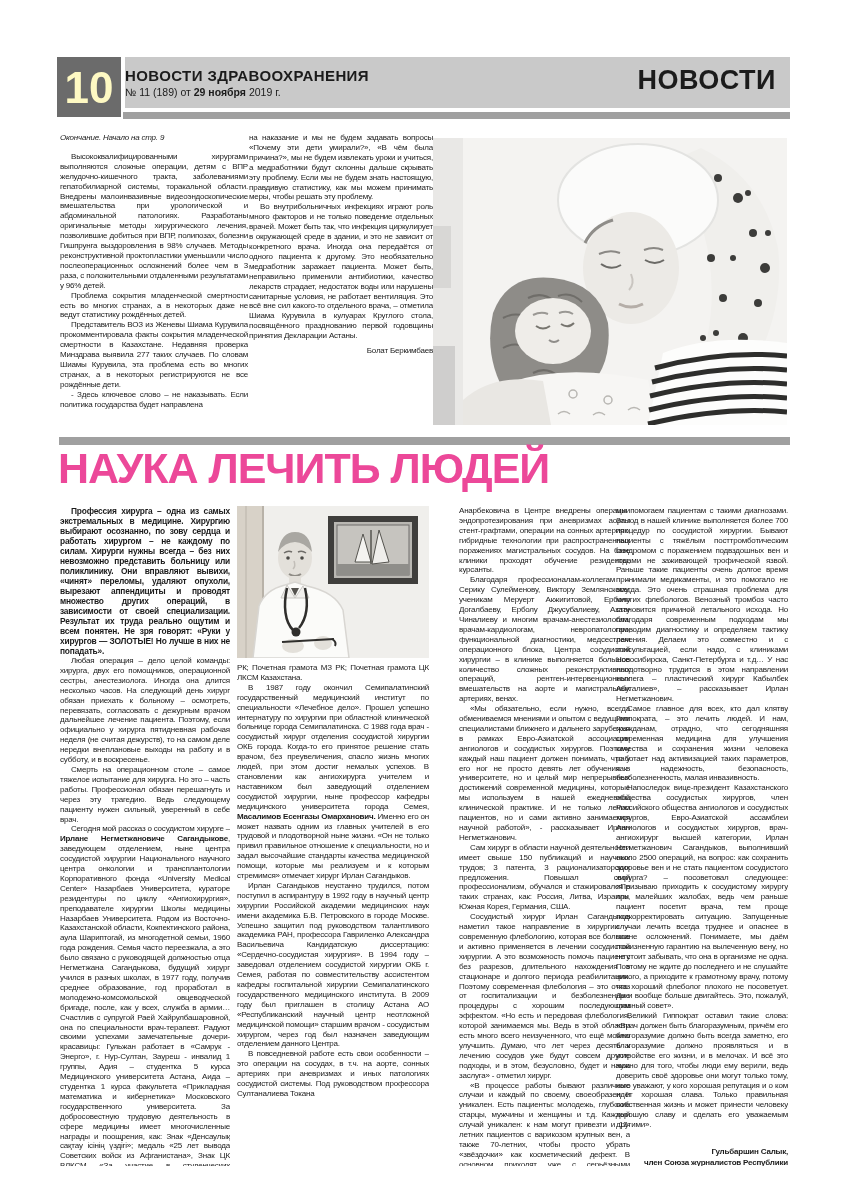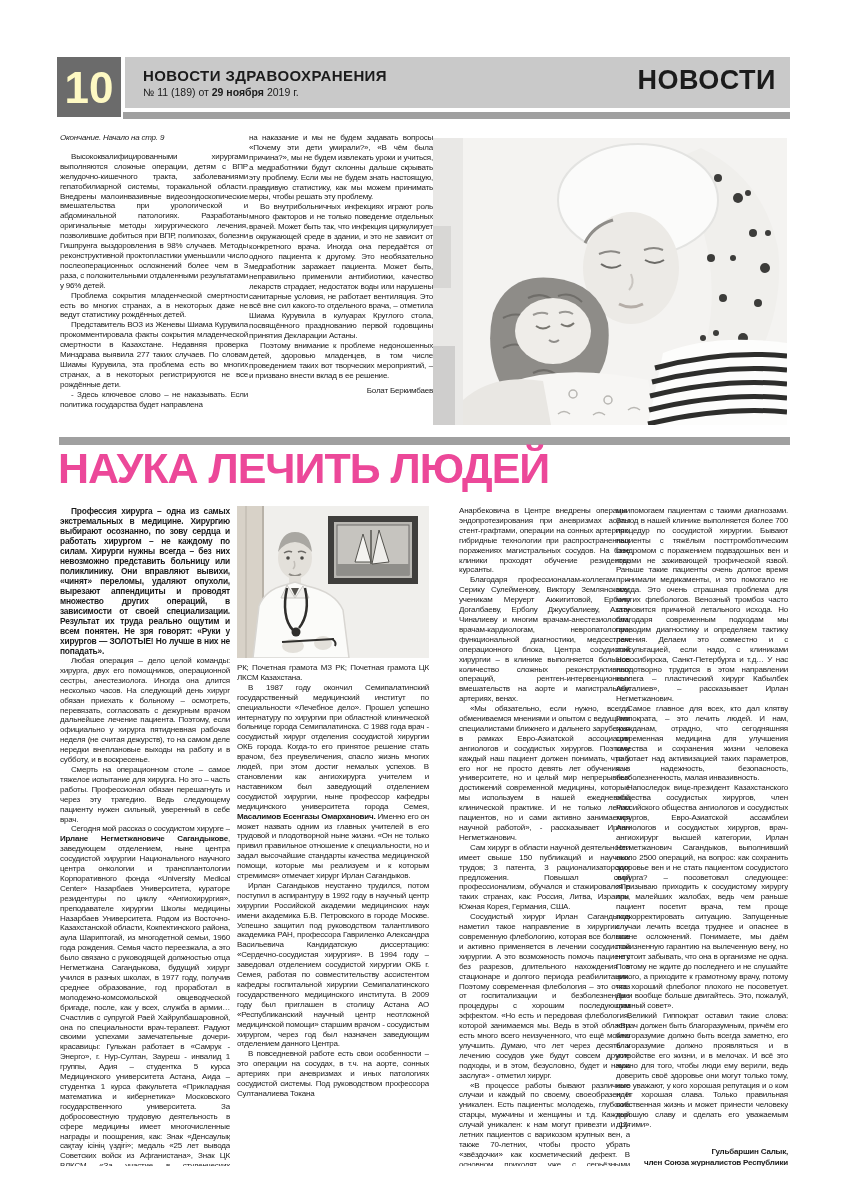--- a/index.html
+++ b/index.html
@@ -2,21 +2,21 @@
 <html><head>
 <meta charset="utf-8">
 <style>
   html,body{margin:0;padding:0;background:#888;}
   .page{position:relative;width:842px;height:1191px;background:#ffffff;margin:0 auto;
         font-family:"Liberation Sans",sans-serif;color:#1b1b1b;overflow:hidden;}
   
   .pagenum-box{position:absolute;left:57px;top:57px;width:64px;height:60px;background:#6b6b6b;
         color:#fef9c3;font-size:44px;font-weight:bold;text-align:center;line-height:62px;}
   .banner{position:absolute;left:125px;top:57px;width:665px;height:51px;background:#c9c9c9;
-        display:flex;flex-direction:column;justify-content:center;padding-left:18px;box-sizing:border-box;}
+        display:flex;flex-direction:column;justify-content:center;box-sizing:border-box;}
   .paper-title{font-size:15px;font-weight:bold;letter-spacing:0.4px;}
   .issue-line{font-size:10.5px;margin-top:2px;}
   .issue-line b{font-weight:bold;}
   .section-label{position:absolute;right:14px;top:8px;font-size:27px;font-weight:bold;letter-spacing:0.5px;}
   .hrule{position:absolute;background:#a0a0a0;}
   
   .col{position:absolute;font-size:8px;line-height:9.9px;letter-spacing:-0.2px;
        text-align:justify;overflow:hidden;}
   .para{margin:0;text-indent:11px;}
   .s-cont{text-indent:0;}
@@ -47,21 +47,20 @@
   <div class="col" style="left:60px;top:133px;width:188px;height:302px;">
       <p class="para s-note">Окончание. Начало на стр. 9</p>
       <p class="para s-p">Высококвалифицированными хирургами выполняются сложные операции, детям с ВПР желудочно-кишечного тракта, заболеваниями гепатобилиарной системы, торакальной области. Внедрены малоинвазивные видеоэндоскопические вмешательства при урологической и абдоминальной патологиях. Разработаны оригинальные методы хирургического лечения, позволившие добиться при ВПР, полипозах, болезни Гишпрунга выздоровления в 98% случаев. Методы реконструктивной проктопластики уменьшили число послеоперационных осложнений более чем в 3 раза, с положительными отдаленными результатами у 96% детей.</p>
       <p class="para s-p">Проблема сокрытия младенческой смертности есть во многих странах, а в некоторых даже не ведут статистику рождённых детей.</p>
       <p class="para s-p">Представитель ВОЗ из Женевы Шиама Курувила прокомментировала факты сокрытия младенческой смертности в Казахстане. Недавняя проверка Минздрава выявила 277 таких случаев. По словам Шиамы Курувила, эта проблема есть во многих странах, а в некоторых регистрируются не все рождённые дети.</p>
       <p class="para s-p">- Здесь ключевое слово – не наказывать. Если политика государства будет направлена</p>
     </div>
   <div class="col" style="left:249px;top:133px;width:184px;height:302px;">
       <p class="para s-cont">на наказание и мы не будем задавать вопросы «Почему эти дети умирали?», «В чём была причина?», мы не будем извлекать уроки и учиться, а медработники будут склонны дальше скрывать эту проблему. Если мы не будем знать настоящую, правдивую статистику, как мы можем принимать меры, чтобы решать эту проблему.</p>
       <p class="para s-p">Во внутрибольничных инфекциях играют роль много факторов и не только поведение отдельных врачей. Может быть так, что инфекция циркулирует в окружающей среде в здании, и это не зависит от конкретного врача. Иногда она передаётся от одного пациента к другому. Это необязательно медработник заражает пациента. Может быть, неправильно применили антибиотики, качество лекарств страдает, недостаток воды или нарушены санитарные условия, не работает вентиляция. Это всё вне сил какого-то отдельного врача, – отметила Шиама Курувила в кулуарах Круглого стола, посвящённого празднованию первой годовщины принятия Декларации Астаны.</p>
-      <p class="para s-p">Поэтому внимание к проблеме недоношенных детей, здоровью младенцев, в том числе проведением таких вот творческих мероприятий, – и призвано внести вклад в ее решение.</p>
       <p class="para s-byline">Болат Беркимбаев</p>
     </div>
 
   <svg class="photo" style="left:433px;top:138px;" width="354" height="287" viewBox="0 0 354 287">
     <rect width="354" height="287" fill="#f4f3f1"></rect>
     <rect x="0" y="0" width="30" height="287" fill="#e9e8e6"></rect>
     <rect x="0" y="88" width="18" height="62" fill="#d8d7d5"></rect>
     <rect x="0" y="208" width="22" height="79" fill="#cfcecd"></rect>
 
     <path d="M268,10 Q330,40 345,110 Q352,170 320,230 L260,250 Q290,170 272,100 Q260,50 240,22 Z" fill="#f0efec"></path>

